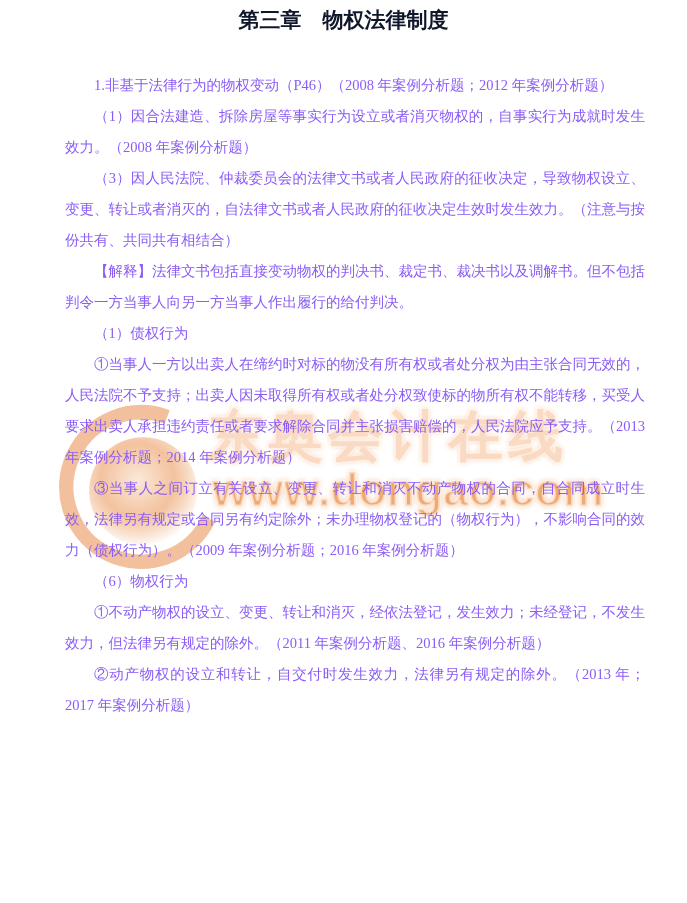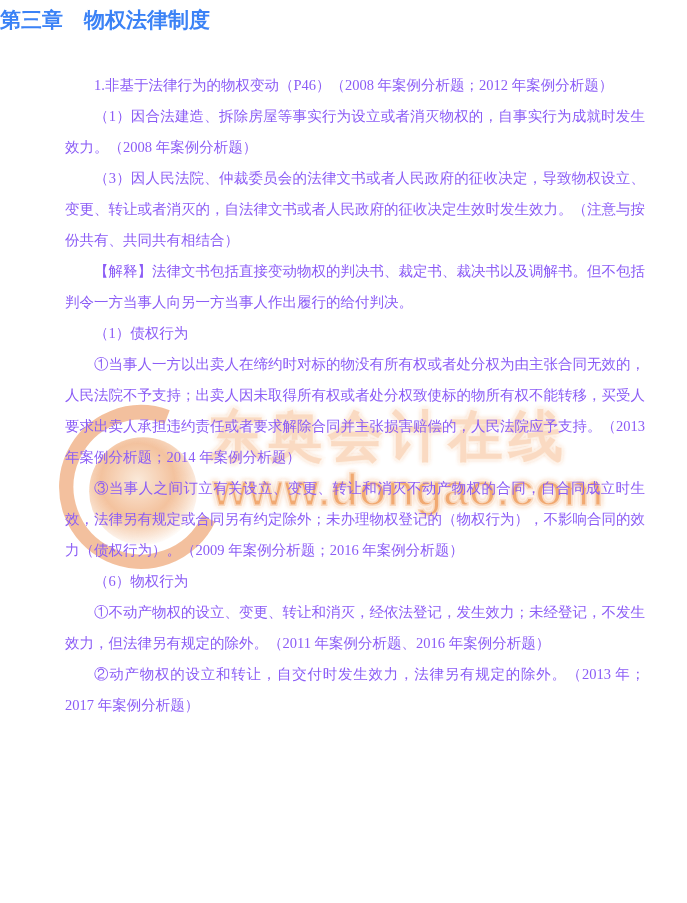--- a/index.html
+++ b/index.html
@@ -57,26 +57,26 @@
   }
 
   
   .doc {
     position: relative;
     z-index: 1;
     padding-top: 6px;
   }
   .doc-title {
     margin: 0 0 36px 0;
-    text-align: left;
+    text-align: center;
     font-family: "Liberation Sans", "DejaVu Sans", sans-serif;
     font-weight: bold;
     font-size: 21px;
     line-height: 28px;
-    color: #3b82f6;
+    color: #0f172a;
   }
   .doc-body {
     padding: 0 42px 0 65px;
   }
   .doc-body p {
     margin: 0;
     text-indent: 2em;
     text-align: justify;
     font-size: 14.5px;
     line-height: 31px;

